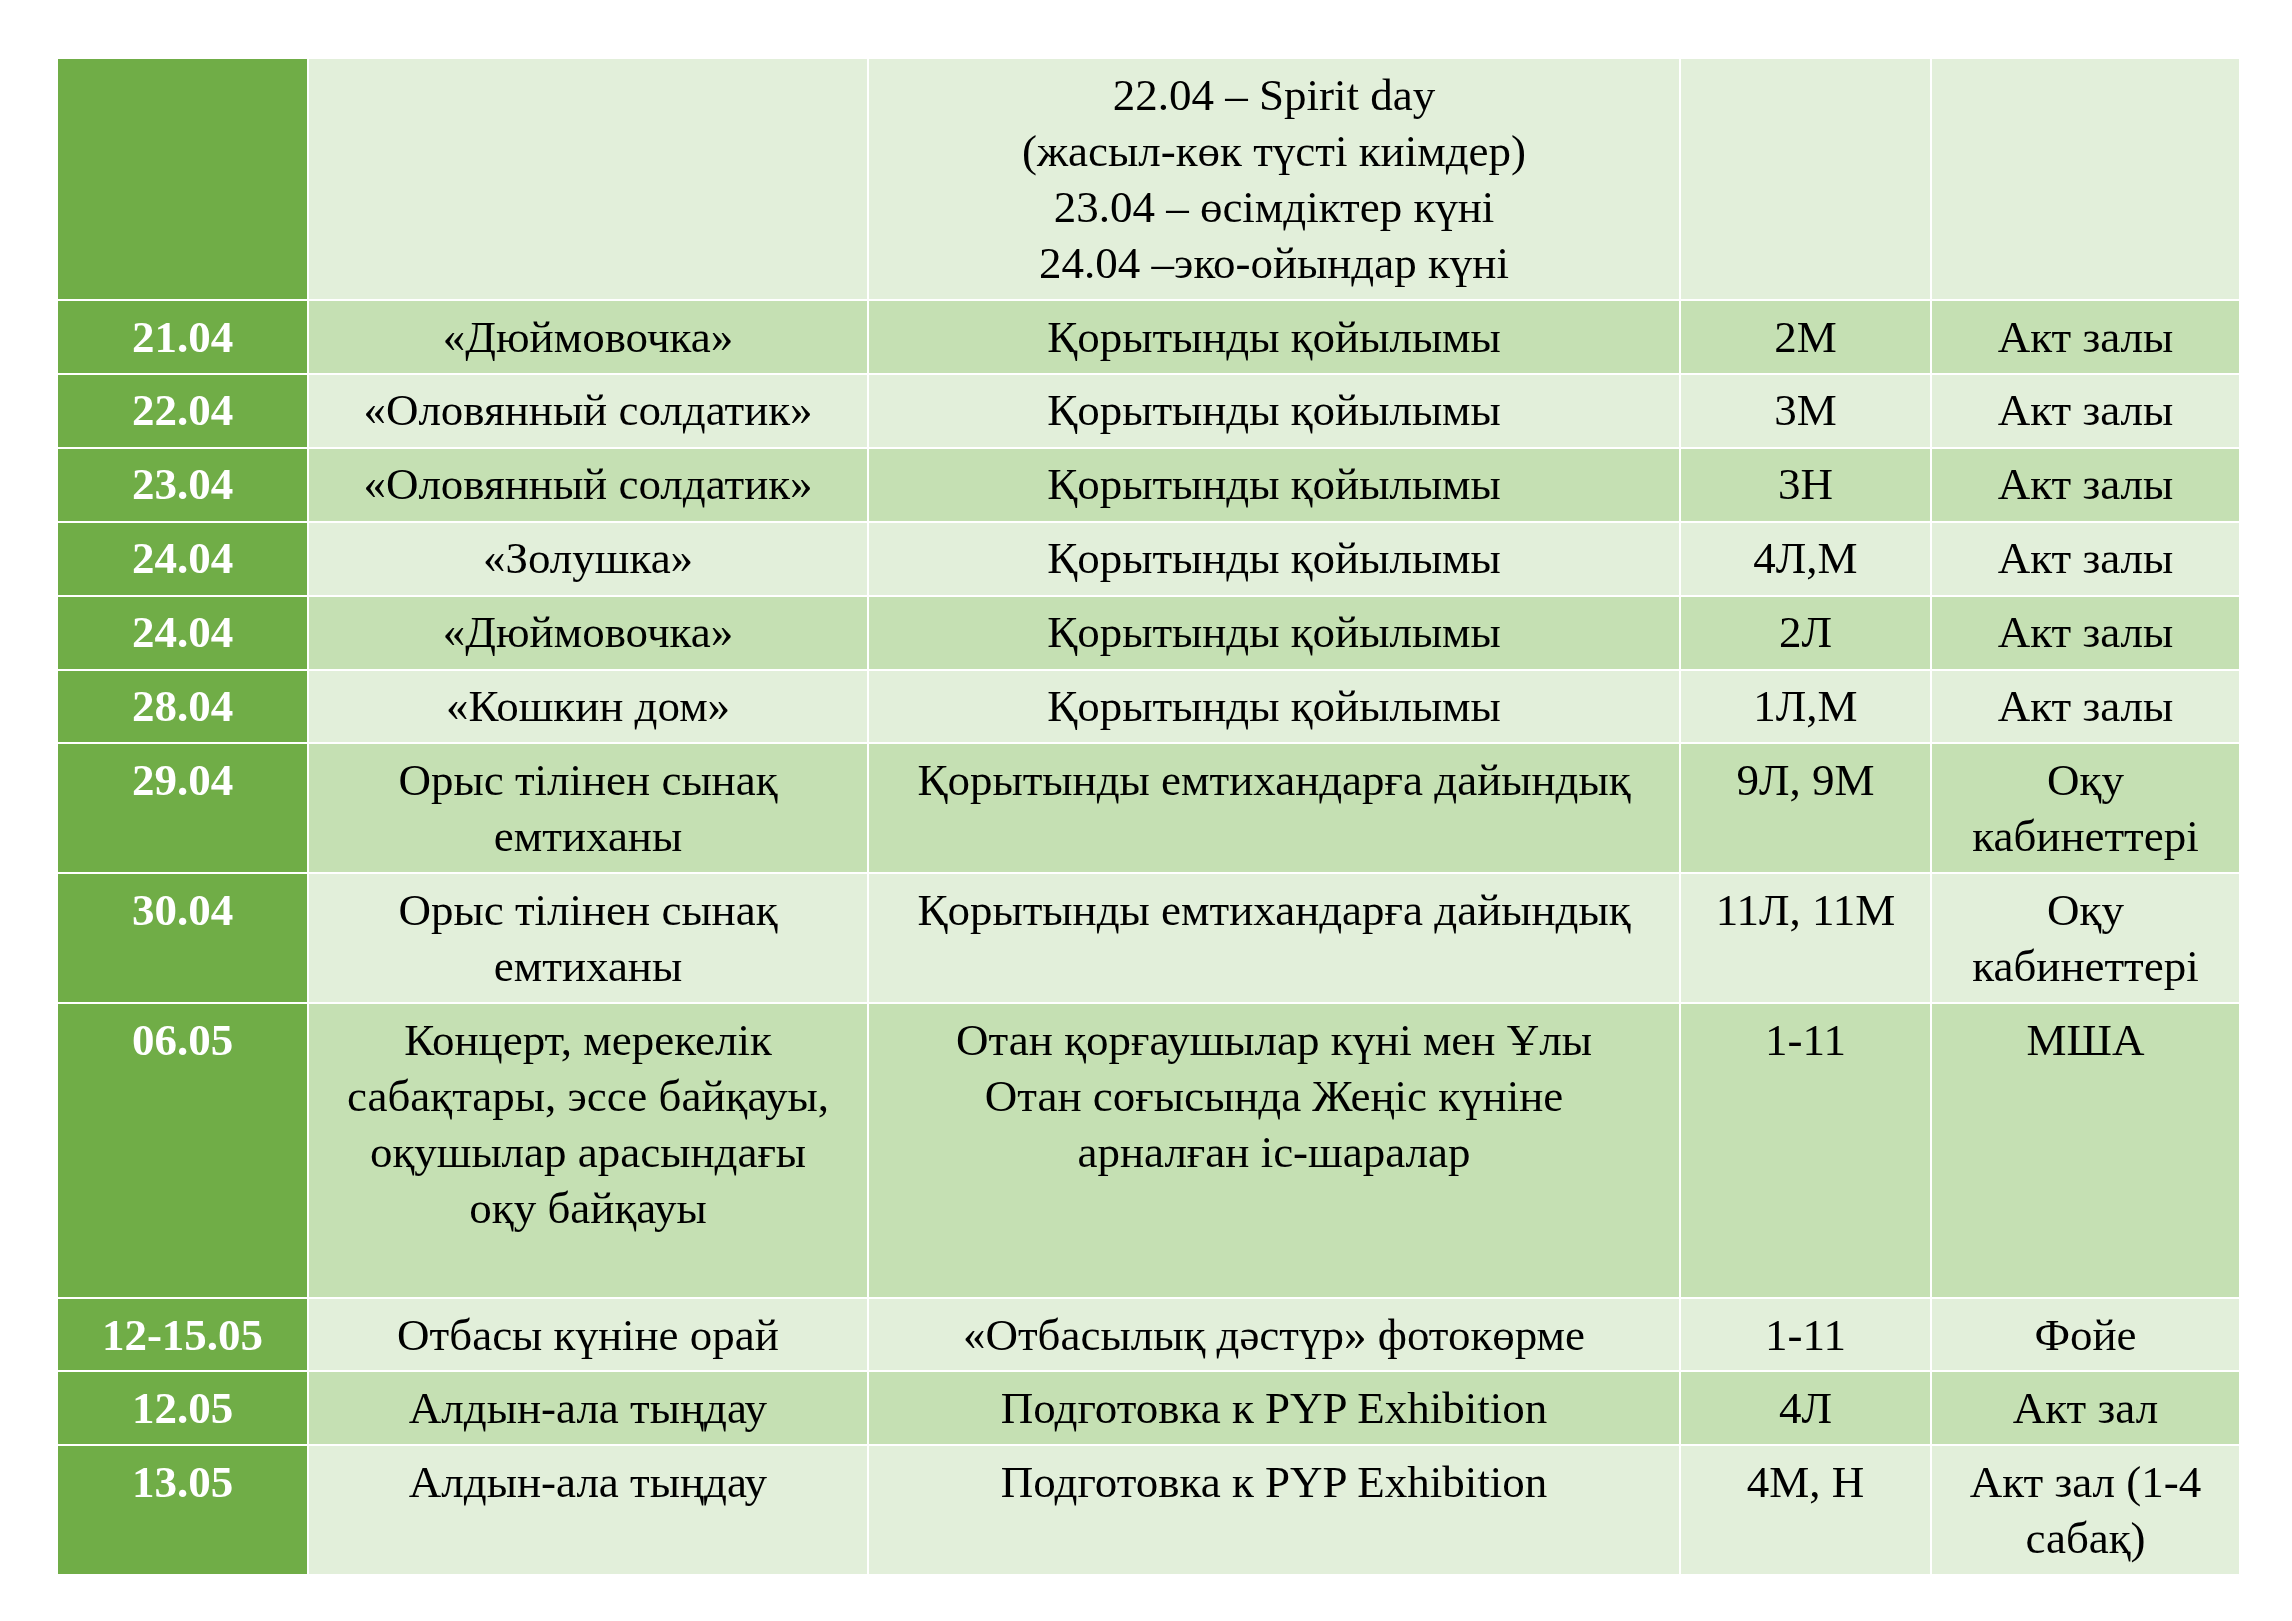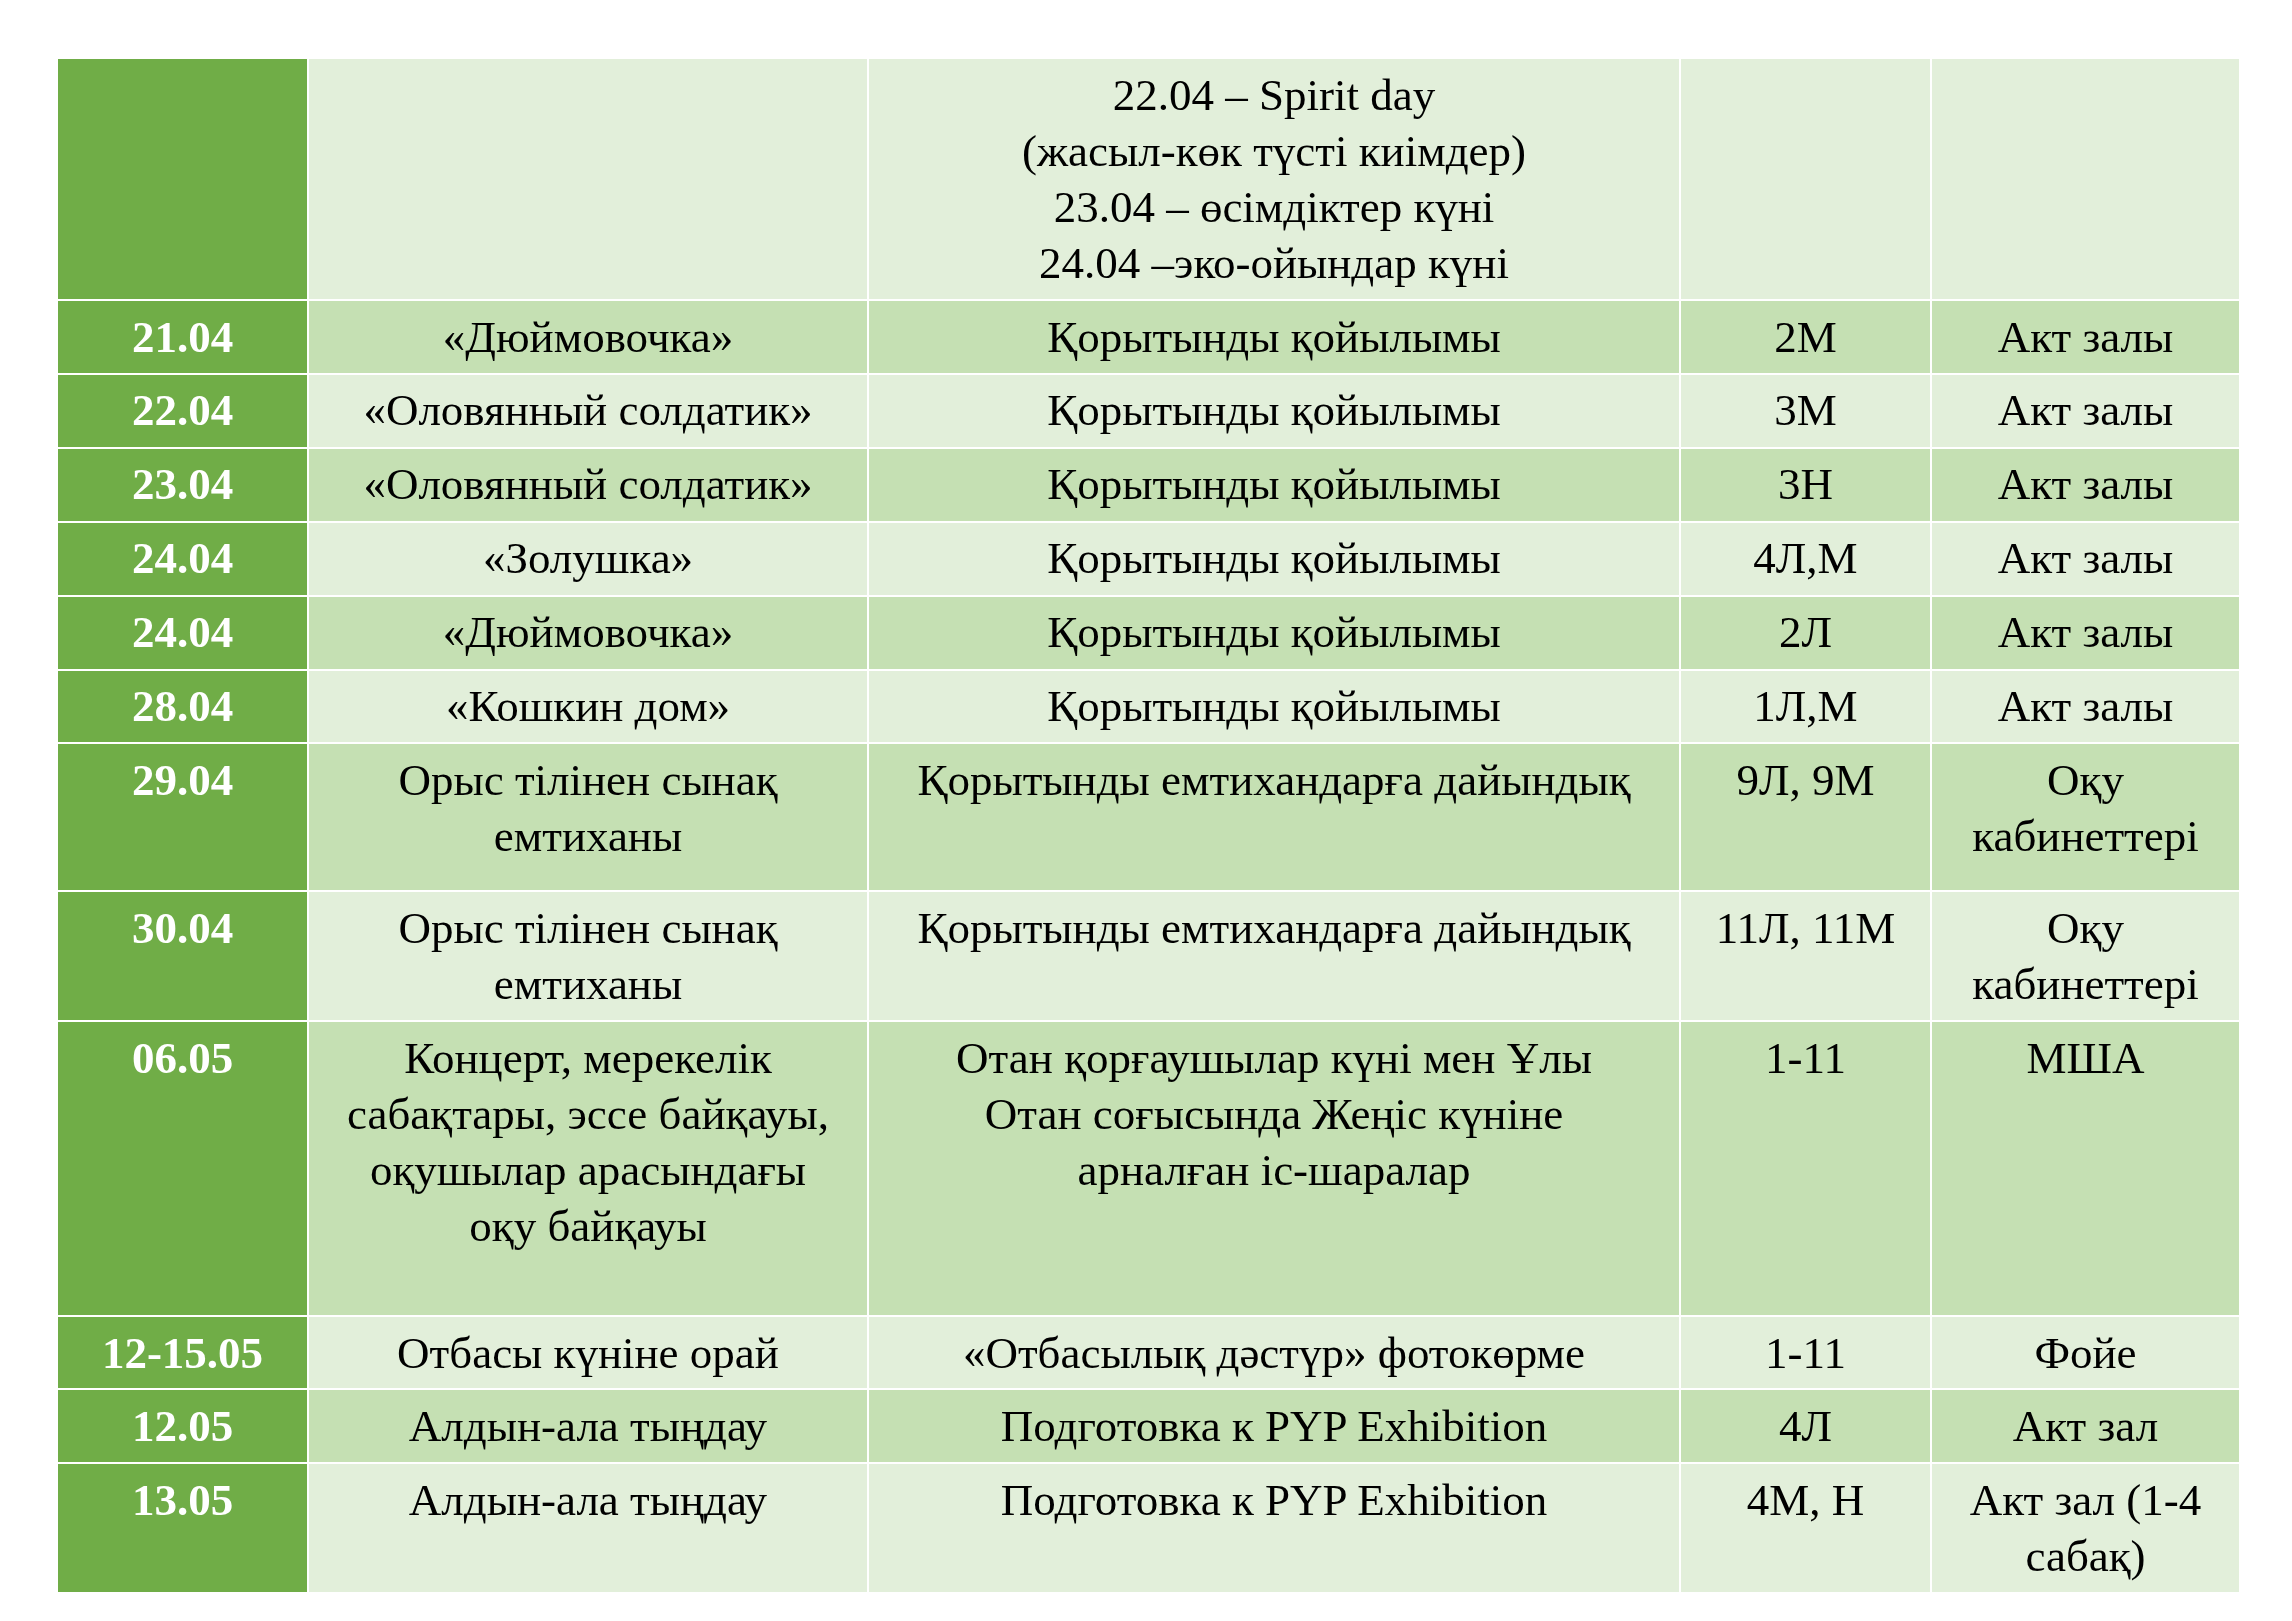--- a/index.html
+++ b/index.html
@@ -92,21 +92,21 @@
       <td>2Л</td>
       <td>Акт залы</td>
     </tr>
     <tr class="light" style="height:73px">
       <td class="date">28.04</td>
       <td>«Кошкин дом»</td>
       <td>Қорытынды қойылымы</td>
       <td>1Л,М</td>
       <td>Акт залы</td>
     </tr>
-    <tr class="mid" style="height:148px">
+    <tr class="mid" style="height:130px">
       <td class="date">29.04</td>
       <td>Орыс тілінен сынақ
 емтиханы</td>
       <td>Қорытынды емтихандарға дайындық</td>
       <td>9Л, 9М</td>
       <td>Оқу
 кабинеттері</td>
     </tr>
     <tr class="light" style="height:129px">
       <td class="date">30.04</td>

